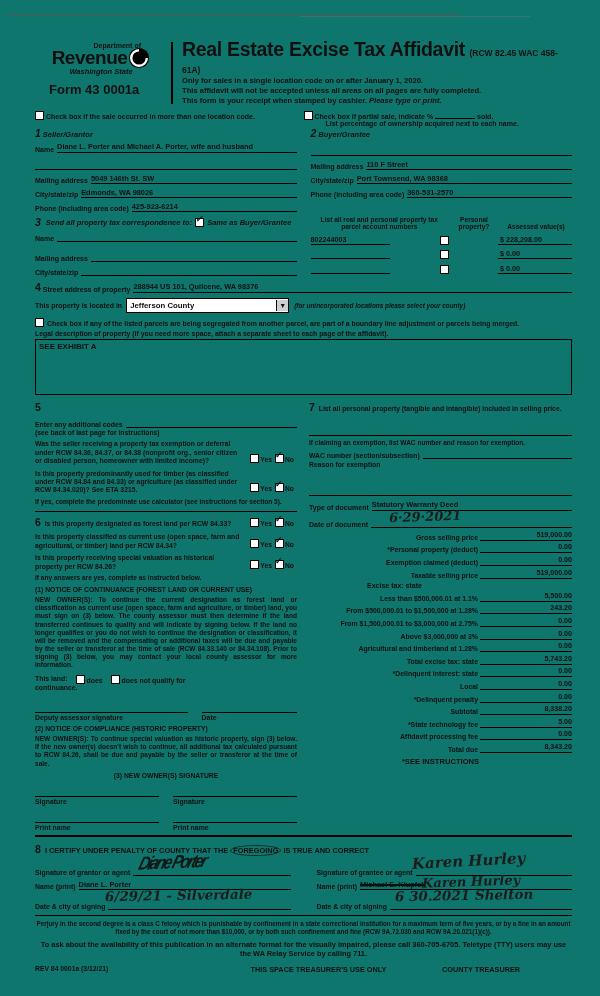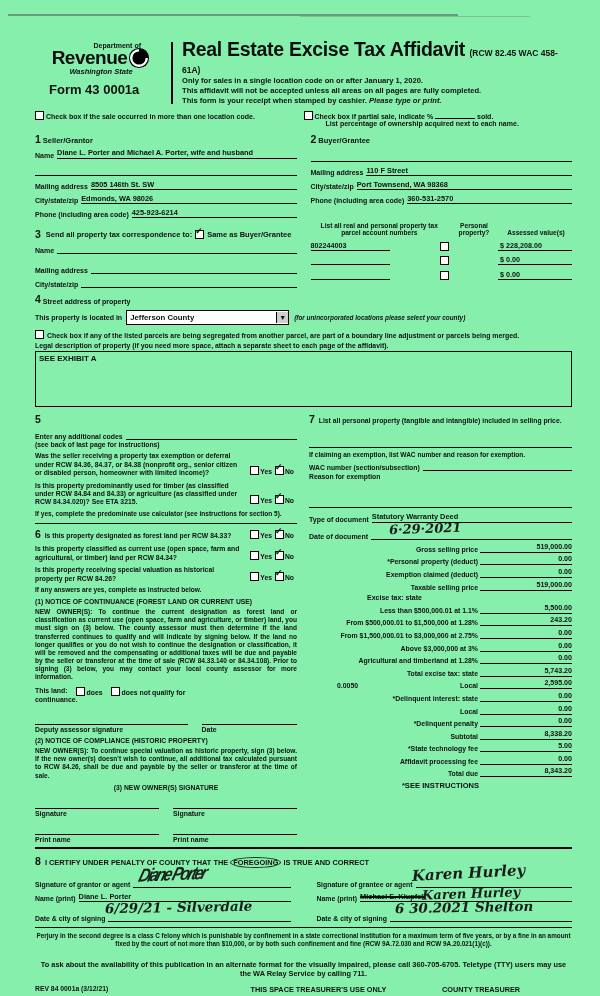--- a/index.html
+++ b/index.html
@@ -1,16 +1,16 @@
 <!DOCTYPE html>
 <html><head>
 <meta charset="utf-8">
 <style>
   html,body{margin:0;padding:0;background:#888;}
-  .page{position:relative;width:600px;height:996px;background:#86efac;margin:0 auto;
+  .page{position:relative;width:600px;height:996px;background:#0f766e;margin:0 auto;
         font-family:"Liberation Sans",sans-serif;color:#101010;overflow:hidden;}
   .scanline{position:absolute;top:14px;left:8px;width:450px;height:2px;background:#555;opacity:.55;}
   .scanline2{position:absolute;top:16px;left:300px;width:230px;height:1px;background:#777;opacity:.4;}
   .content{position:absolute;left:35px;top:40px;width:537px;}
   .it{font-style:italic;}
 
   
   .hdr{display:flex;align-items:stretch;}
   .hdr-left{width:132px;text-align:center;padding-top:2px;}
   .dept{font-size:7px;font-weight:bold;text-align:right;padding-right:26px;}
@@ -30,21 +30,21 @@
       line-height:7px;text-align:center;position:relative;background:#fff;flex:none;}
   .cb .mk{position:absolute;left:-1px;top:-3px;font-size:9px;font-weight:900;}
 
   .checksrow{display:flex;margin-top:5px;font-size:7px;font-weight:bold;}
   .checksrow .half{width:50%;}
   .indent{padding-left:22px;}
   .blank{display:inline-block;border-bottom:1px solid #000;height:7px;}
   .w40{width:40px;}
 
   
-  .sechead{font-size:7.5px;font-weight:bold;margin-top:6px;}
+  .sechead{font-size:7.5px;font-weight:bold;font-style:italic;}
   .num{font-size:10.5px;font-weight:800;margin-right:2px;}
   .frow{display:flex;align-items:flex-end;margin-top:3.5px;}
   .flabel{font-size:7px;font-weight:bold;white-space:nowrap;padding-right:3px;}
   .fval{flex:1;border-bottom:1.2px solid #000;font-size:7.4px;font-weight:bold;min-height:9.5px;line-height:1.25;}
   .twocol{display:flex;gap:14px;}
   .col{flex:1;min-width:0;}
 
   
   .ptable{font-size:6.6px;font-weight:bold;}
   .phead{display:flex;text-align:center;align-items:flex-end;}
@@ -103,21 +103,21 @@
   .s8{margin-top:6px;}
   .s8head{font-size:7.4px;font-weight:800;}
   .circ{border:1.5px solid #222;border-radius:50%;padding:0 2px;}
   .s8grid{display:flex;gap:26px;margin-top:2px;}
   .s8col{flex:1;min-width:0;}
   .s8row{display:flex;align-items:flex-end;margin-top:4px;position:relative;}
   .s8row .flabel{font-size:6.9px;}
   .ovl{position:absolute;z-index:2;}
 
   .perjury{font-size:6.35px;font-weight:bold;text-align:center;line-height:1.25;margin-top:4px;}
-  .altfmt{font-size:7.4px;font-weight:800;text-align:center;line-height:1.25;margin-top:12px;}
+  .altfmt{font-size:7.4px;font-weight:800;text-align:center;line-height:1.25;margin-top:4px;}
   .footrow{display:flex;margin-top:6px;align-items:flex-start;}
   .rev{font-size:6.8px;font-weight:bold;width:160px;}
   .tspace{font-size:7.3px;font-weight:bold;flex:1;text-align:center;}
   .ctreas{font-size:7.3px;font-weight:bold;width:130px;text-align:left;}
 </style>
 </head>
 <body>
 
 <div class="page">
   <div class="scanline"></div>
@@ -168,21 +168,21 @@
         <div class="sechead"><span class="num">1</span><span>Seller/Grantor</span></div>
         <div class="frow">
             <span class="flabel">Name</span>
             <span class="fval">Diane L. Porter and Michael A. Porter, wife and husband</span>
           </div>
         <div class="frow" style="margin-top:7px;">
             <span class="fval"></span>
           </div>
         <div class="frow">
             <span class="flabel">Mailing address</span>
-            <span class="fval">8505 146th St. SW</span>
+            <span class="fval">5049 146th St. SW</span>
           </div>
         <div class="frow">
             <span class="flabel">City/state/zip</span>
             <span class="fval">Edmonds, WA  98026</span>
           </div>
         <div class="frow">
             <span class="flabel">Phone (including area code)</span>
             <span class="fval">425-923-6214</span>
           </div>
       </div>
@@ -250,20 +250,21 @@
           <div class="c2"><span class="cb"></span></div>
           <div class="c3">$ 0.00</div>
         </div>
       </div>
     </div>
 
     <div>
       <div class="s4row">
         <span class="num">4</span>
         <span style="padding-right:3px;">Street address of property</span>
+        <span class="fval">288944 US 101, Quilcene, WA  98376</span>
       </div>
       <div class="s4row" style="align-items:center;">
         <span style="padding-right:4px;">This property is located in</span>
         <span class="dropdown" style="width:158px;">
           <span>Jefferson County</span>
           <span class="dd">▼</span>
         </span>
         <span class="smallnote" style="padding-left:5px;">(for unincorporated locations please select your county)</span>
       </div>
       <div class="s4row" style="font-size:6.9px;">
@@ -420,25 +421,20 @@
           </div>
         <div class="trow">
             <span class="tl">Agricultural and timberland at 1.28%</span>
             <span class="tv">0.00</span>
           </div>
         <div class="trow">
             <span class="tl">Total excise tax: state</span>
             <span class="tv">5,743.20</span>
           </div>
         <div class="trow">
-            <span class="tpre">0.0050</span>
-            <span class="tl">Local</span>
-            <span class="tv">2,595.00</span>
-          </div>
-        <div class="trow">
             <span class="tl">*Delinquent interest: state</span>
             <span class="tv">0.00</span>
           </div>
         <div class="trow">
             <span class="tl">Local</span>
             <span class="tv">0.00</span>
           </div>
         <div class="trow">
             <span class="tl">*Delinquent penalty</span>
             <span class="tv">0.00</span>

